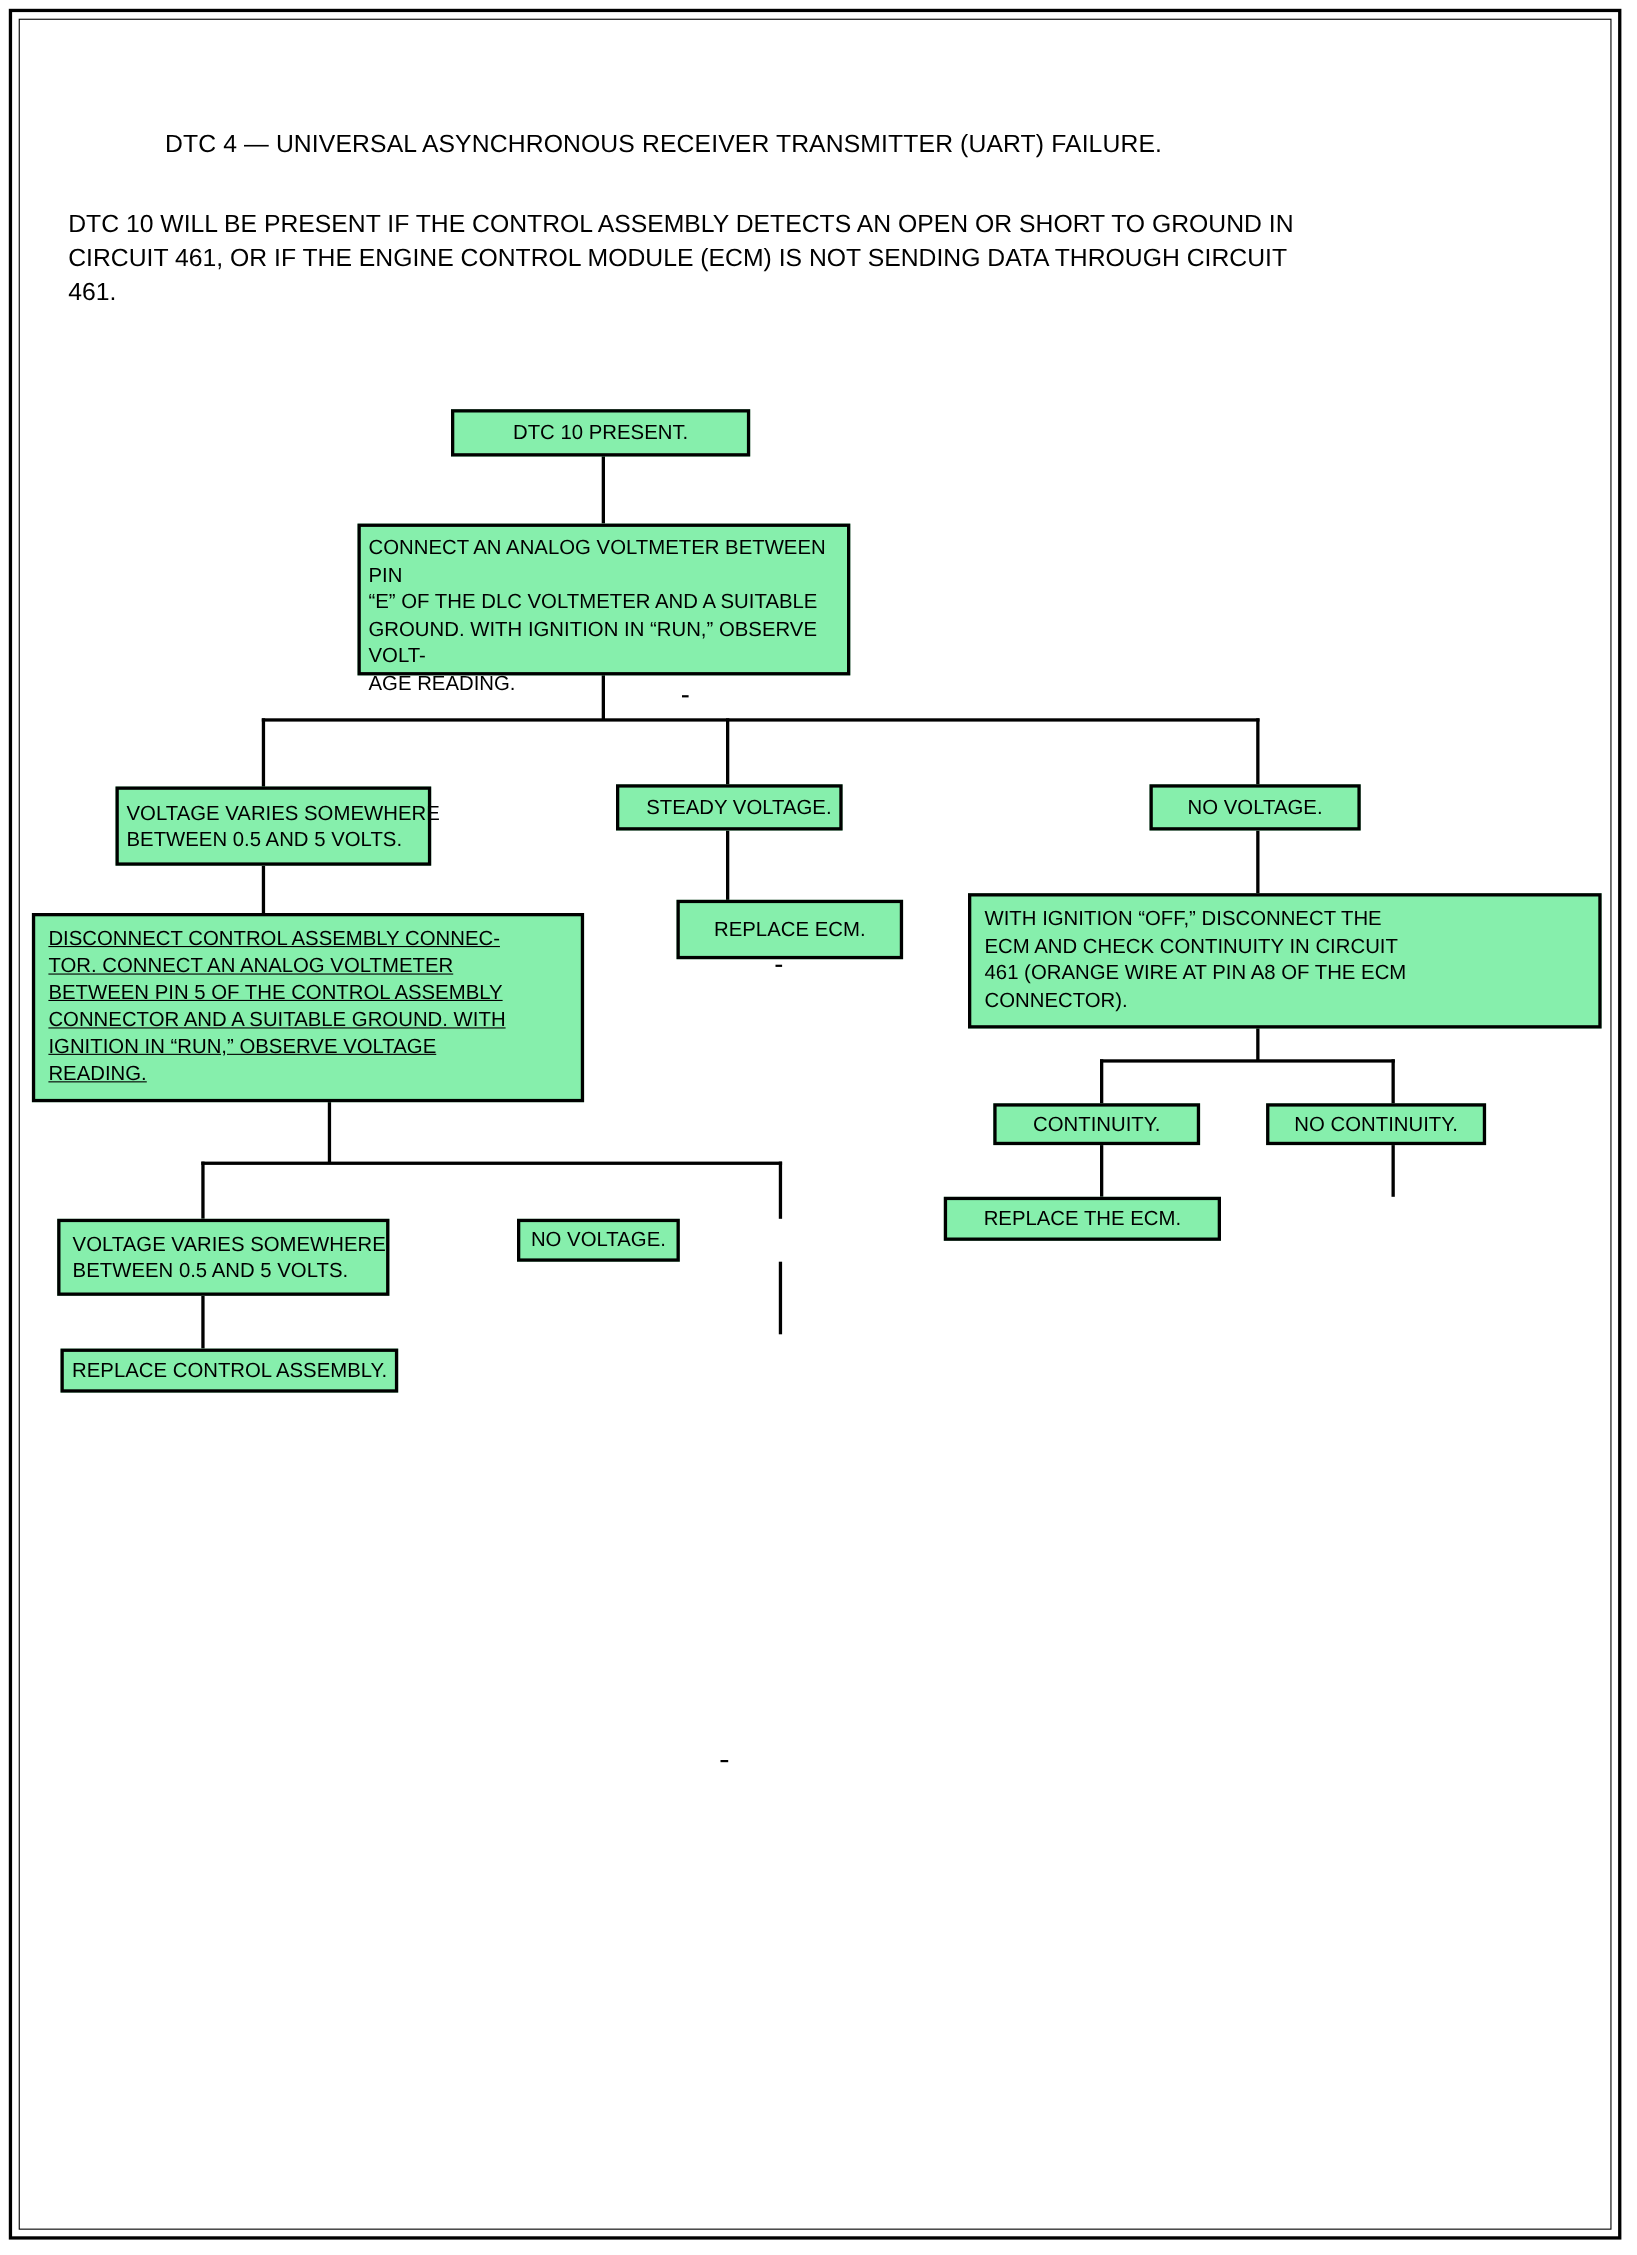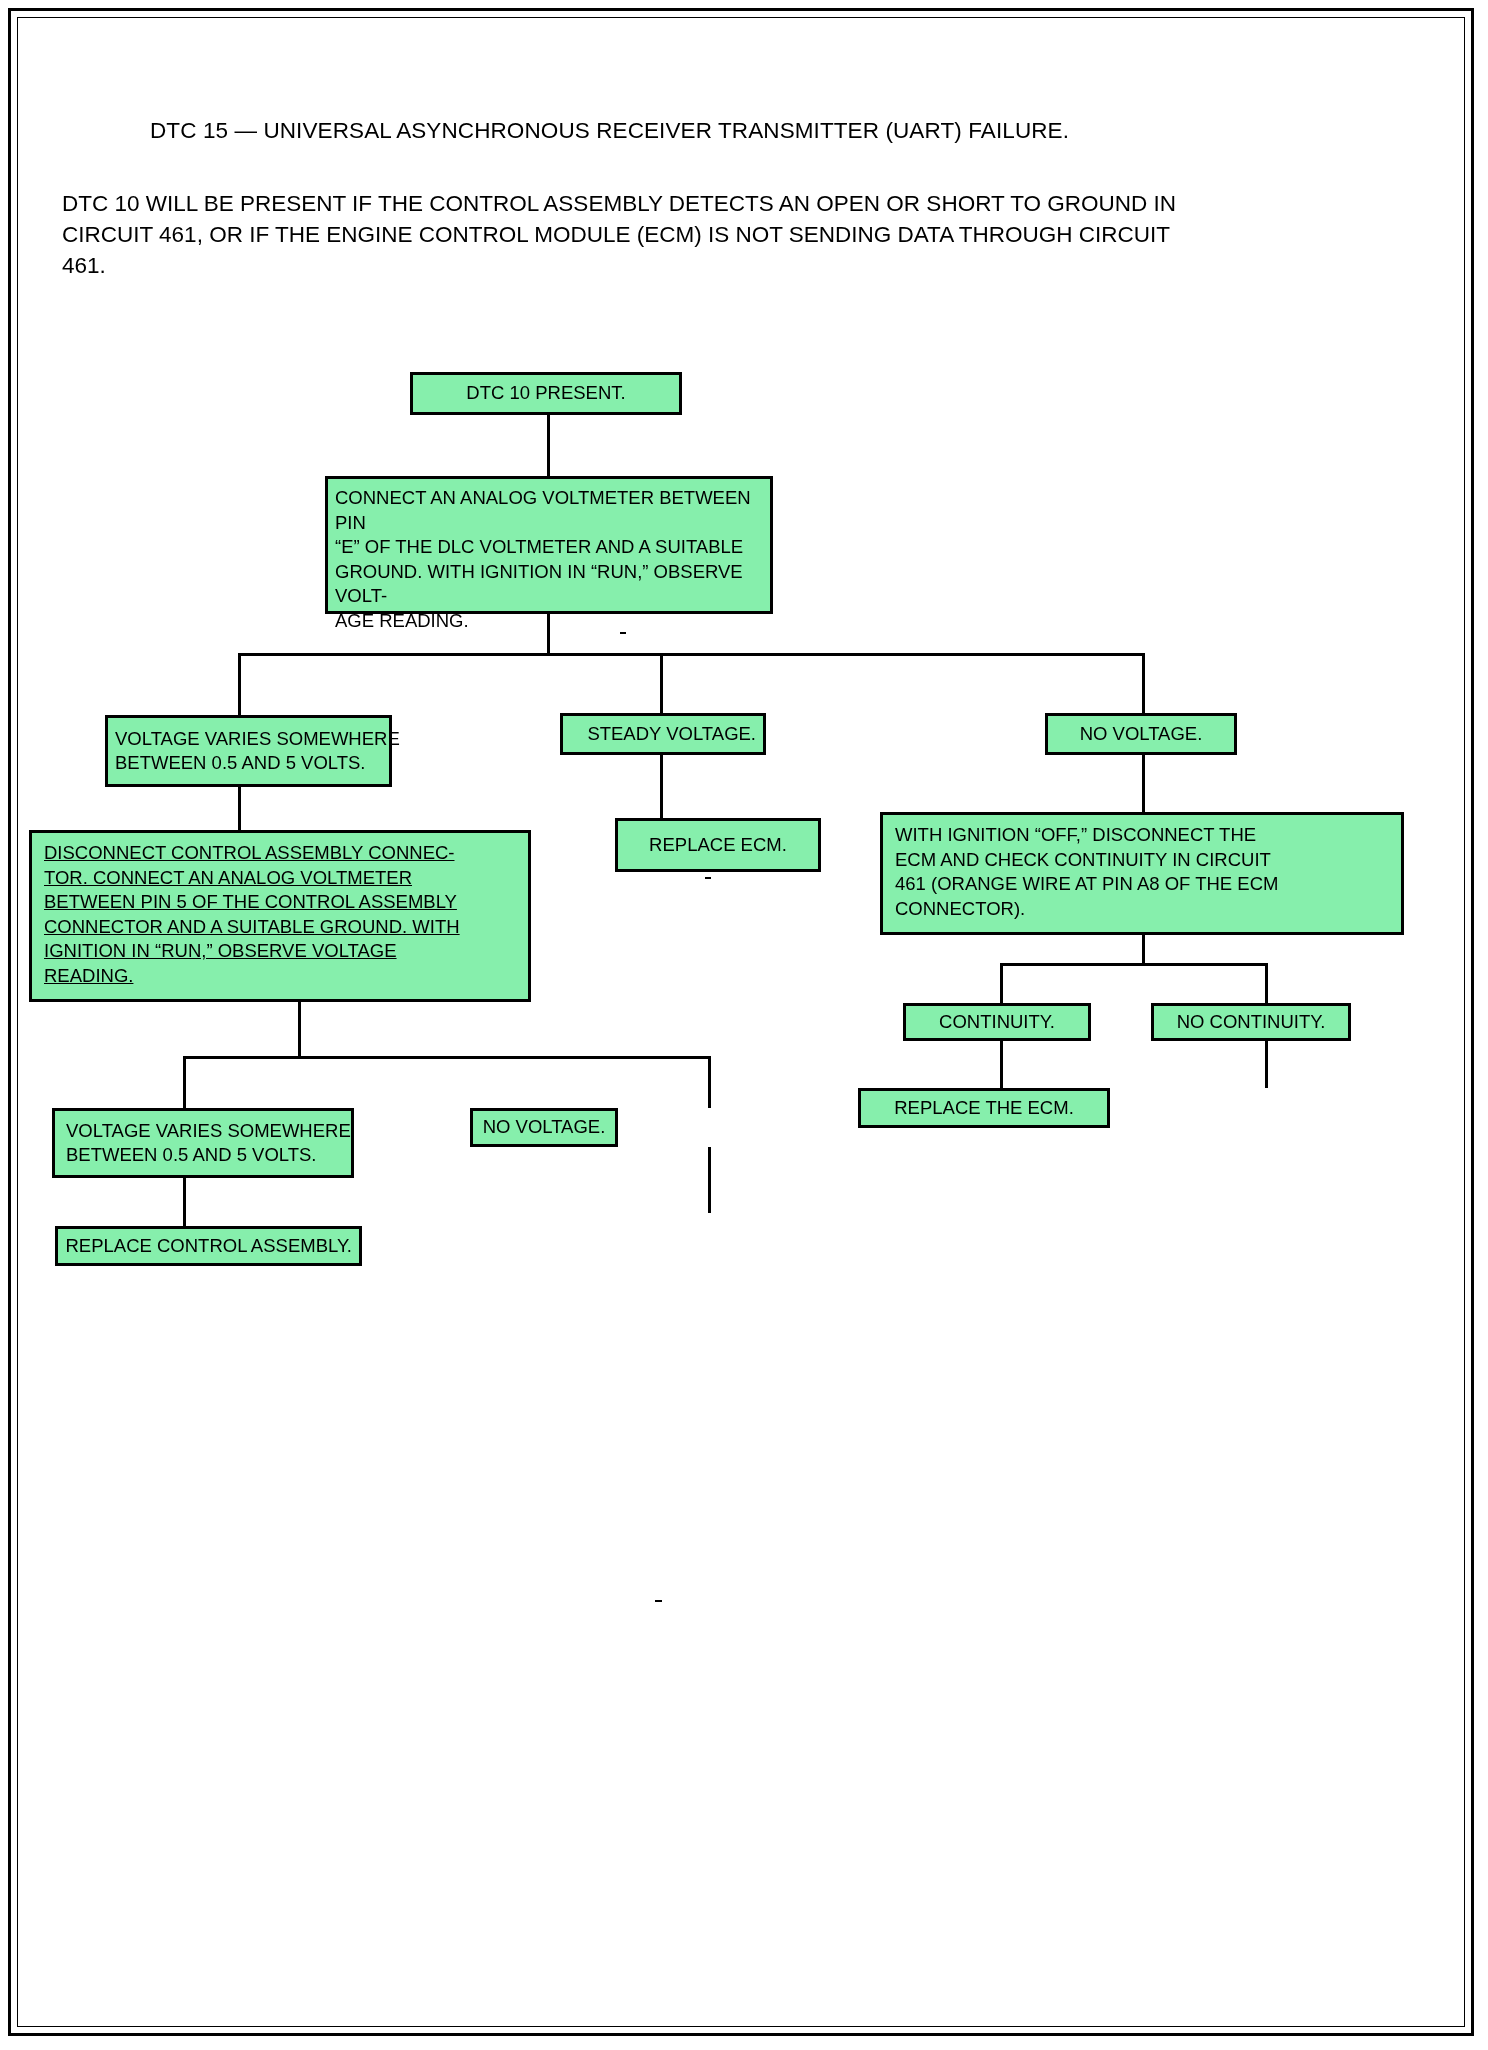--- a/index.html
+++ b/index.html
@@ -100,21 +100,21 @@
   }
 </style>
 </head>
 <body>
 
 <div id="page">
 
   <div id="page-frame-outer"></div>
   <div id="page-frame-inner"></div>
 
-  <div id="doc-title">DTC 15 — UNIVERSAL ASYNCHRONOUS RECEIVER TRANSMITTER (UART) FAILURE.</div>
+  <div id="doc-title">DTC 4 — UNIVERSAL ASYNCHRONOUS RECEIVER TRANSMITTER (UART) FAILURE.</div>
 
   <div id="doc-intro">DTC 10 WILL BE PRESENT IF THE CONTROL ASSEMBLY DETECTS AN OPEN OR SHORT TO GROUND IN CIRCUIT 461, OR IF THE ENGINE CONTROL MODULE (ECM) IS NOT SENDING DATA THROUGH CIRCUIT 461.</div>
 
   <div class="vline" style="left:547px; top:414px; height:62px;"></div>
 
   <div class="vline" style="left:547px; top:613px; height:42px;"></div>
   <div class="hline" style="left:238px; top:653px; width:907px;"></div>
   <div class="vline" style="left:238px; top:653px; height:63px;"></div>
   <div class="vline" style="left:660px; top:653px; height:63px;"></div>
   <div class="vline" style="left:1142px; top:653px; height:63px;"></div>
@@ -173,21 +173,21 @@
 
   <div class="fbox left" style="left:29px; top:830px; width:502px; height:172px; padding-top:8px; padding-left:12px; padding-right:12px;text-decoration:underline;">
     <span class="lnj">DISCONNECT CONTROL ASSEMBLY CONNEC-</span>
     <span class="lnj">TOR. CONNECT AN ANALOG VOLTMETER</span>
     <span class="lnj">BETWEEN PIN 5 OF THE CONTROL ASSEMBLY</span>
     <span class="lnj">CONNECTOR AND A SUITABLE GROUND. WITH</span>
     <span class="lnj">IGNITION IN “RUN,” OBSERVE VOLTAGE</span>
     <span class="lnj">READING.</span>
   </div>
 
-  <div class="fbox left" style="left:880px; top:812px; width:524px; height:123px; padding-top:8px; padding-left:12px; padding-right:28px;">
+  <div class="fbox left" style="left:880px; top:812px; width:576px; height:123px; padding-top:8px; padding-left:12px; padding-right:28px;">
     <span class="lnj">WITH IGNITION “OFF,” DISCONNECT THE</span>
     <span class="lnj">ECM AND CHECK CONTINUITY IN CIRCUIT</span>
     <span class="lnj">461 (ORANGE WIRE AT PIN A8 OF THE ECM</span>
     <span class="lnj">CONNECTOR).</span>
   </div>
 
   <div class="fbox center vc" style="left:903px; top:1003px; width:188px; height:38px;">
     <span class="ln">CONTINUITY.</span>
   </div>
 

